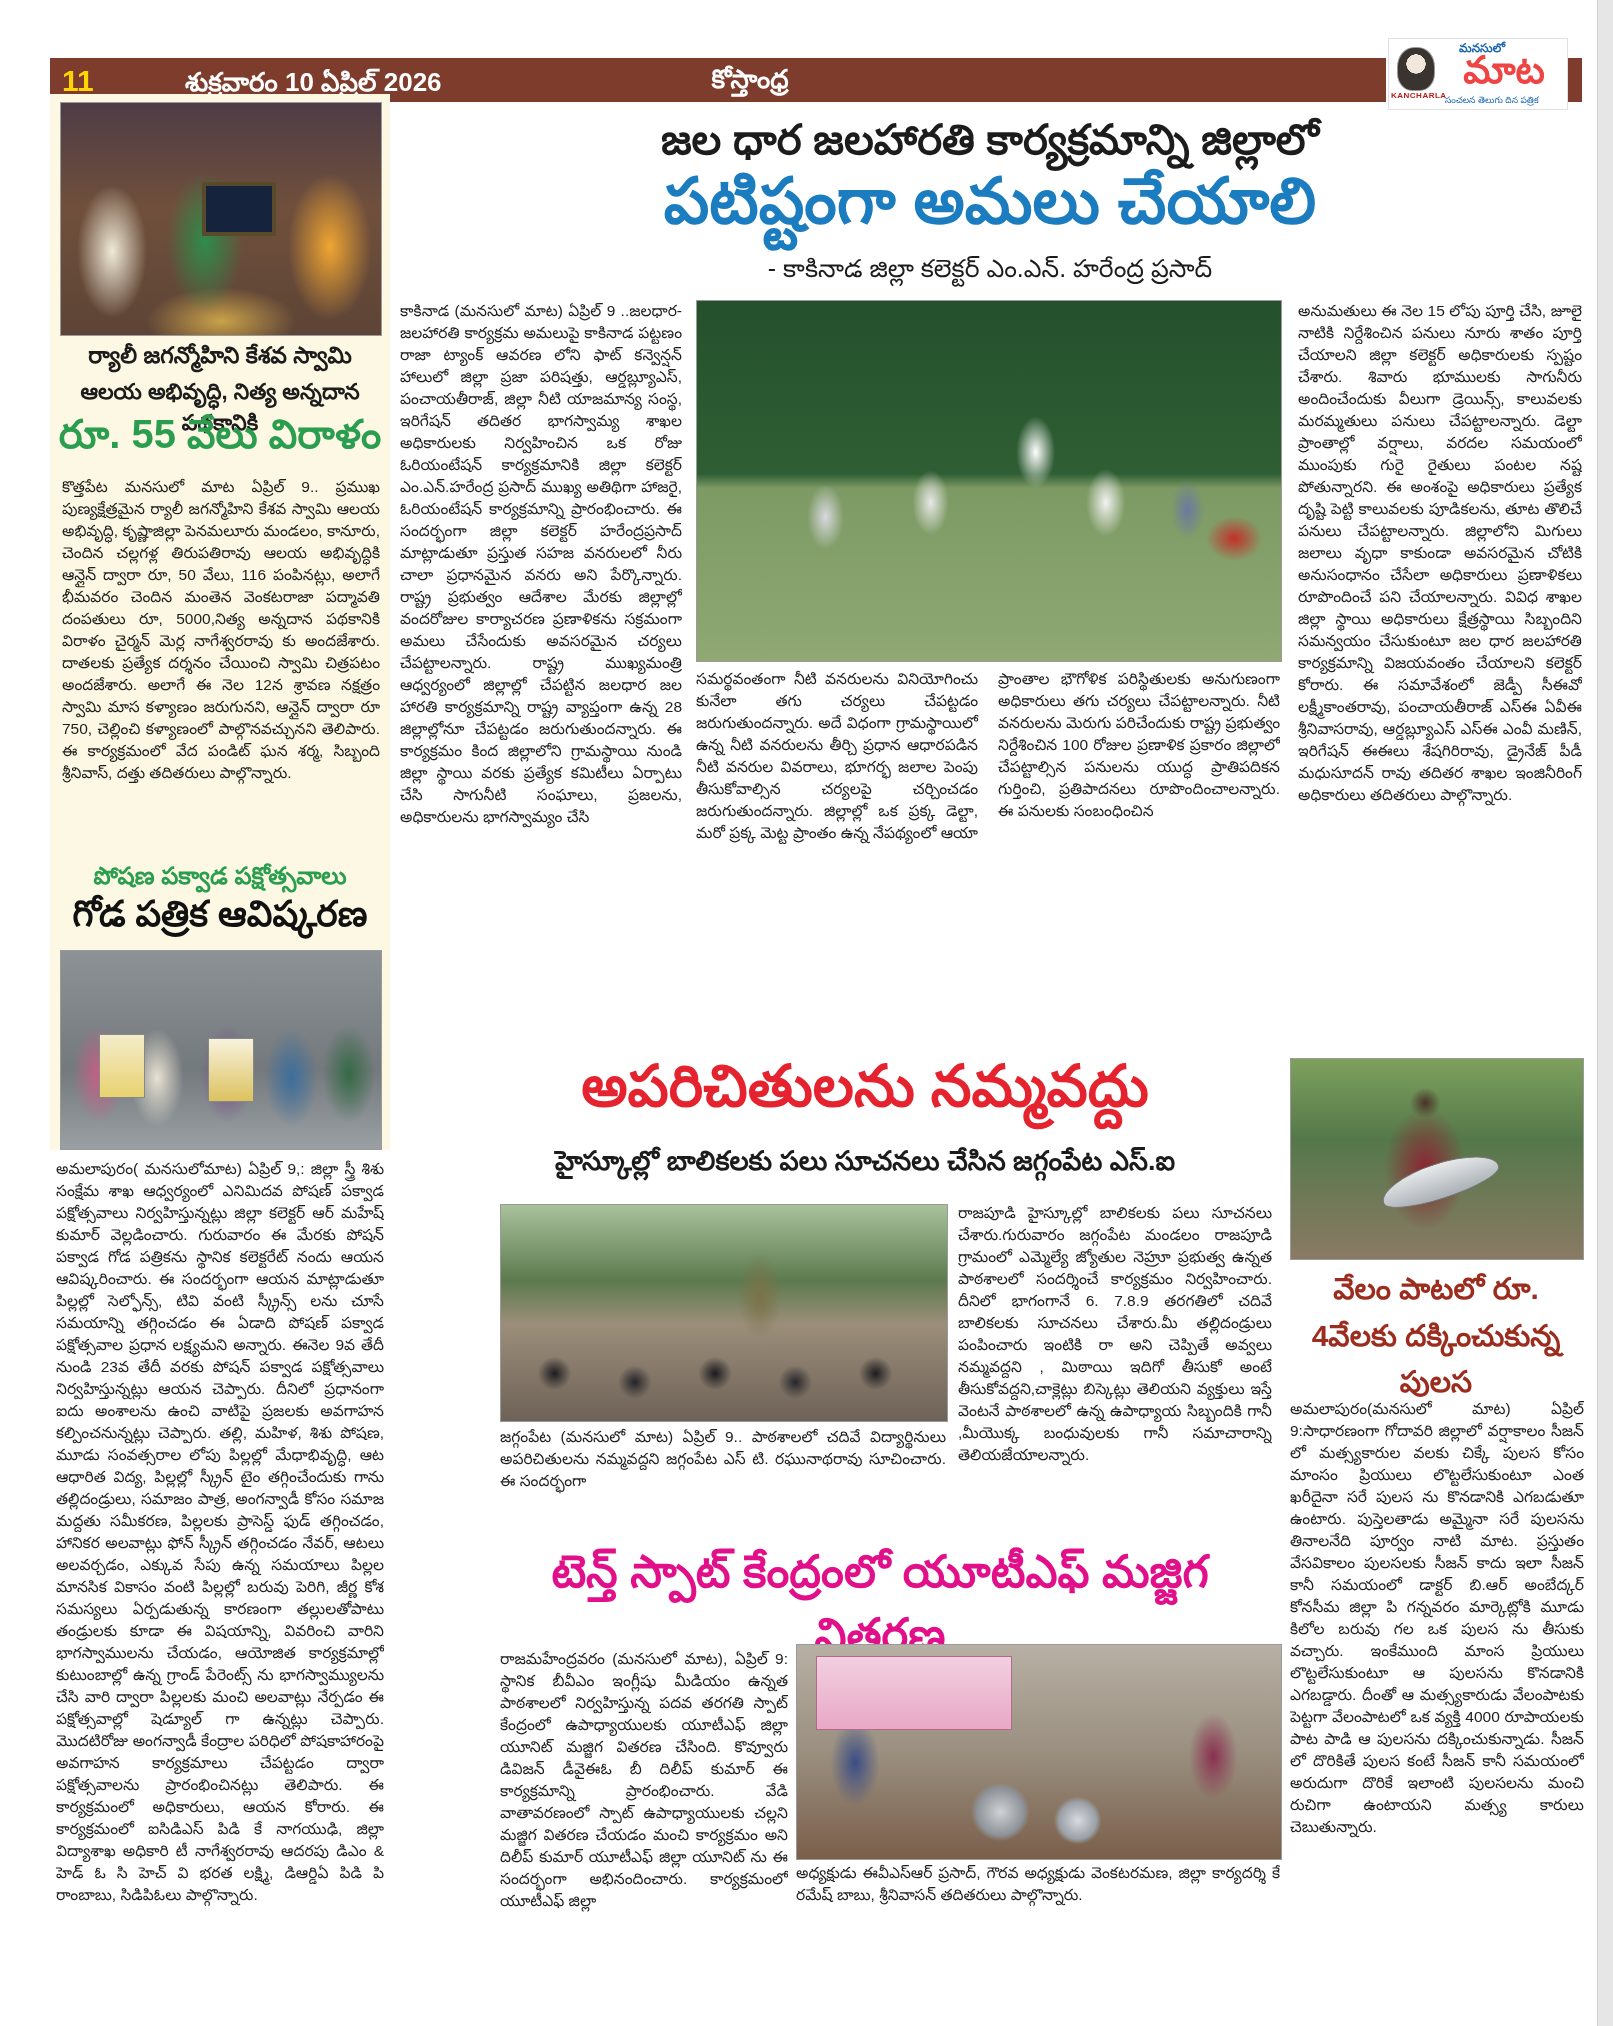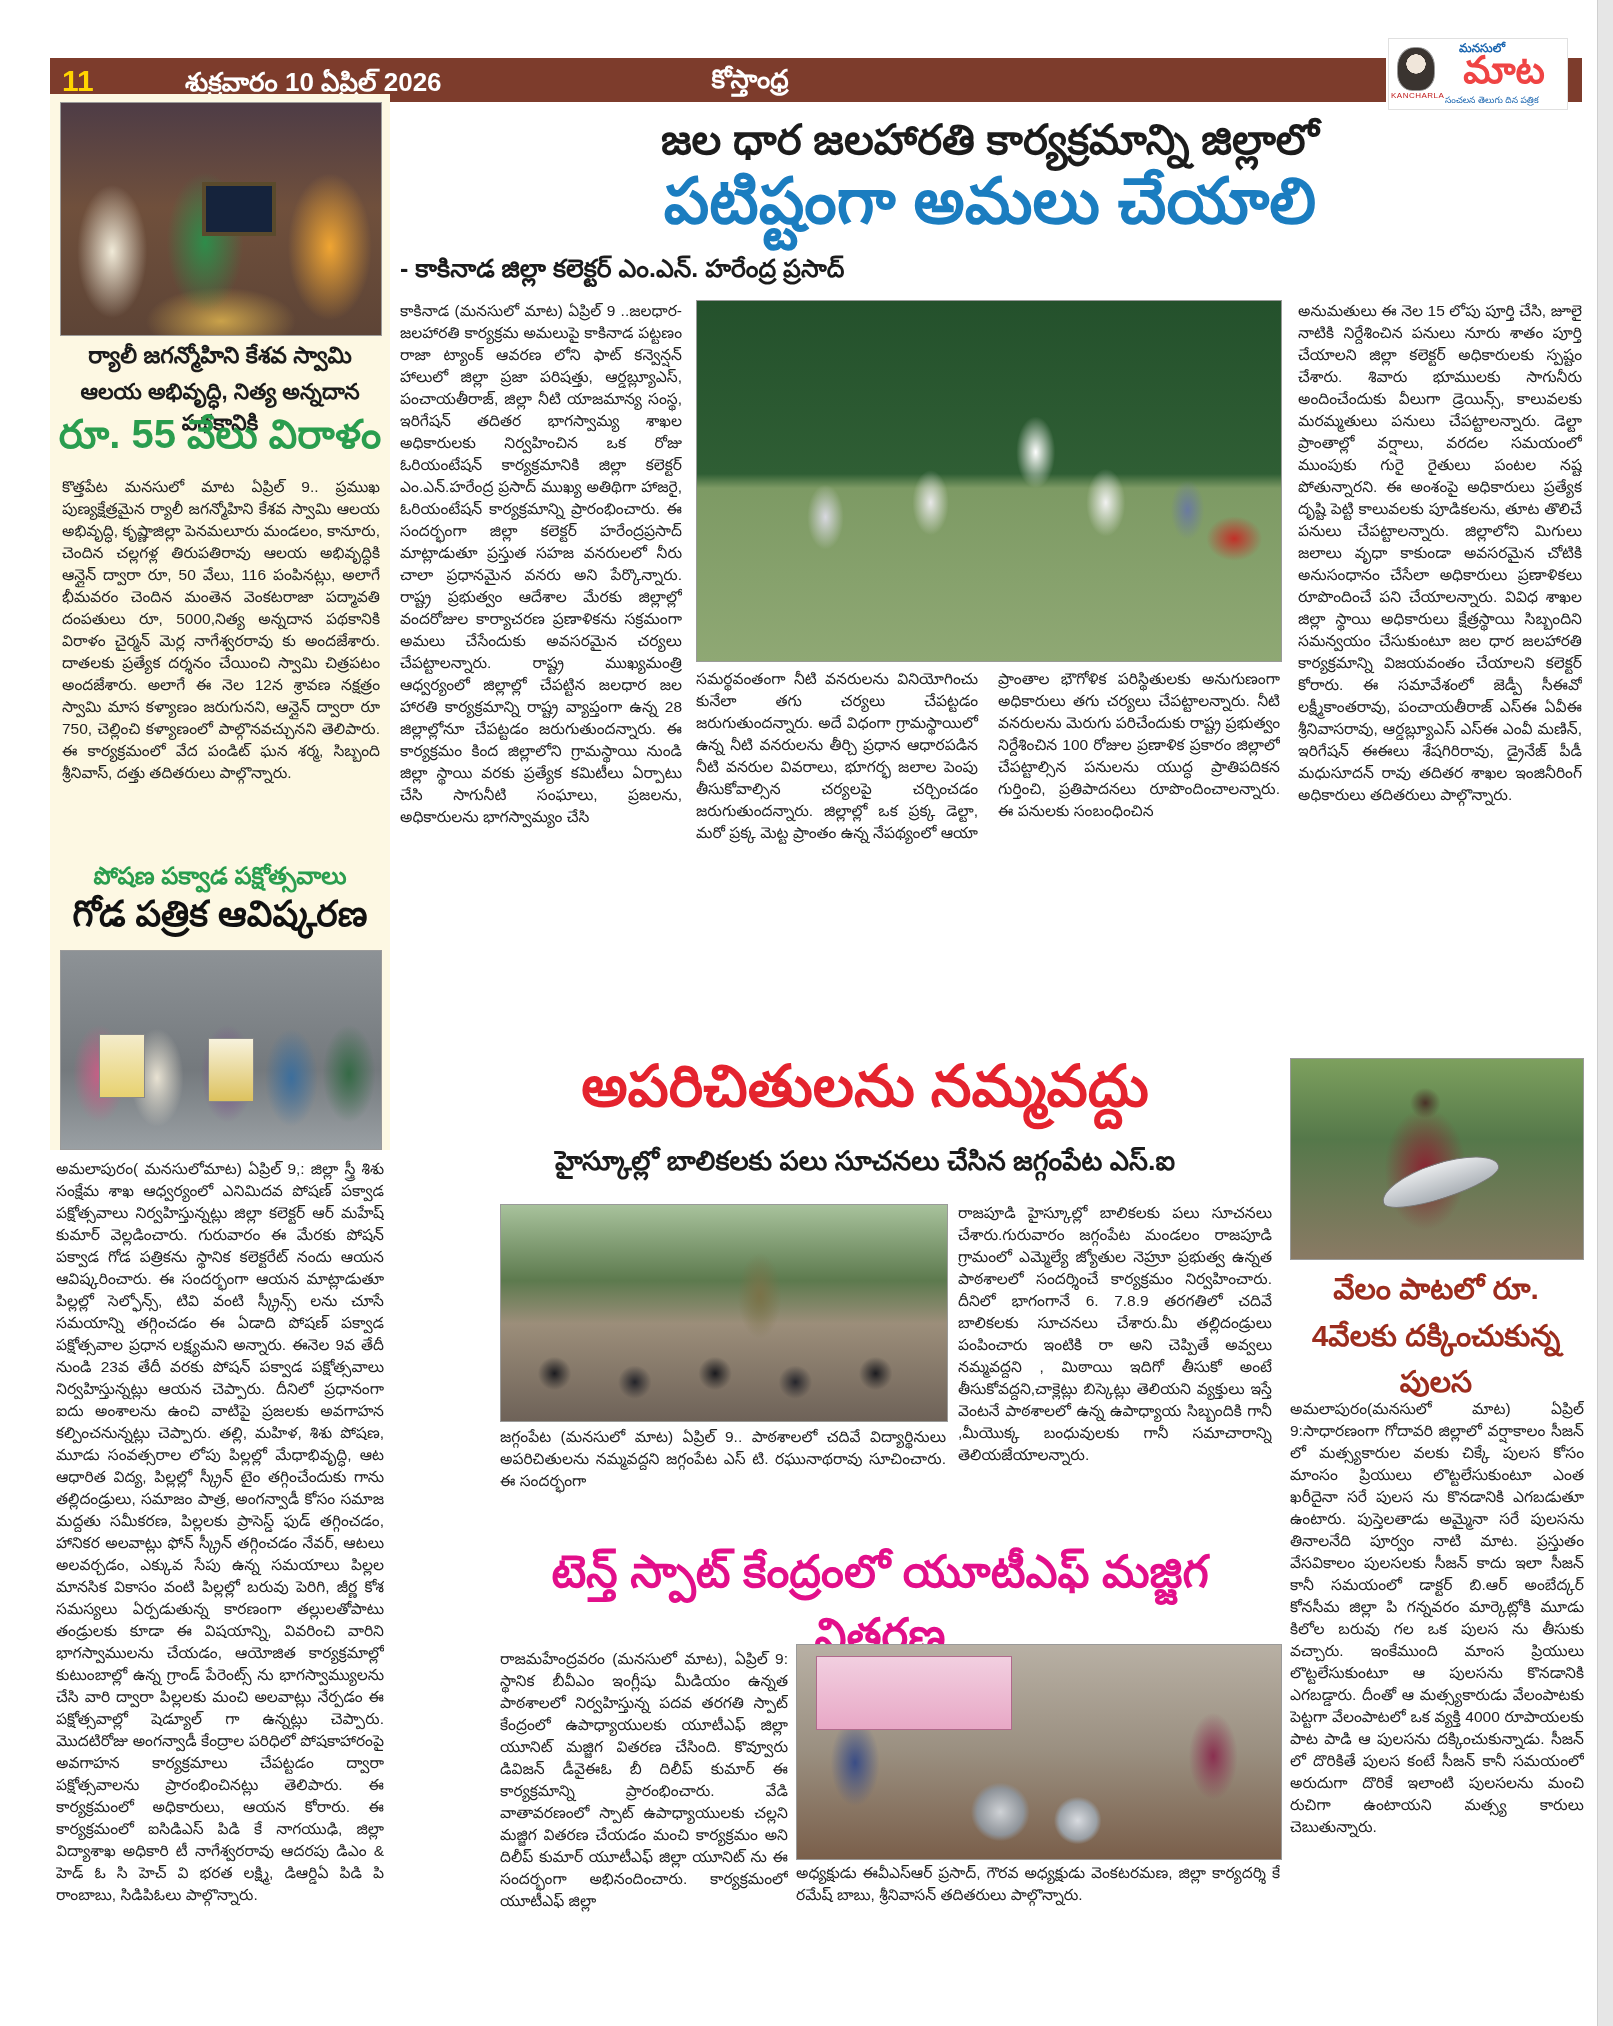--- a/index.html
+++ b/index.html
@@ -10,21 +10,21 @@
   .abs{position:absolute;}
   
   .masthead-bar{left:50px;top:58px;width:1336px;height:44px;background:#7d3c2c;}
   .page-number{left:62px;top:64px;font-size:30px;font-weight:bold;color:#ffd400;}
   .edition-date{left:185px;top:67px;font-size:26px;font-weight:bold;color:#ffffff;}
   .section-title{left:660px;top:64px;width:180px;text-align:center;font-size:26px;font-weight:bold;color:#ffffff;border-bottom:2px solid #ffffff;padding-bottom:3px;}
   .masthead-sliver{left:1568px;top:58px;width:14px;height:44px;background:#7d3c2c;}
   .edge-strip{left:1597px;top:0;width:16px;height:2026px;background:#e6e6e6;border-left:1px solid #cfcfcf;}
   .masthead-logo{left:1388px;top:38px;width:178px;height:70px;background:#ffffff;border:1px solid #e0e0e0;}
   .logo-portrait{position:absolute;left:8px;top:8px;width:36px;height:42px;border-radius:45% 45% 40% 40%;background:radial-gradient(circle at 50% 38%,#f0e6da 0 30%,#3a3430 31% 100%);border:1px solid #999;}
-  .logo-brand{position:absolute;left:2px;top:52px;width:52px;font-size:8px;font-weight:normal;color:#c01818;text-align:right;letter-spacing:.5px;}
+  .logo-brand{position:absolute;left:2px;top:52px;width:52px;font-size:8px;font-weight:bold;color:#c01818;text-align:right;letter-spacing:.5px;}
   .logo-top-label{position:absolute;left:70px;top:2px;font-size:12px;color:#1b66b0;font-weight:bold;}
   .logo-title{position:absolute;left:56px;top:10px;width:118px;text-align:center;font-size:38px;line-height:42px;font-weight:bold;color:#ef4444;}
   .logo-tagline{position:absolute;left:56px;top:56px;width:120px;font-size:9px;color:#1b66b0;}
   
   .kicker{font-weight:bold;text-align:center;}
   .bodytxt{font-size:15.5px;line-height:1.42;text-align:justify;overflow:hidden;}
   .photo{border:1px solid #9a9a9a;overflow:hidden;}
   
   .cream-panel{left:50px;top:94px;width:340px;height:1056px;background:#fdf8e3;}
   .photo-temple{left:60px;top:102px;width:320px;height:232px;
@@ -48,21 +48,21 @@
       radial-gradient(ellipse 38px 70px at 52% 62%, #7a4b8a 0%, rgba(122,75,138,0) 70%),
       radial-gradient(ellipse 38px 70px at 72% 64%, #3c6e9c 0%, rgba(60,110,156,0) 70%),
       radial-gradient(ellipse 38px 70px at 90% 62%, #356a46 0%, rgba(53,106,70,0) 70%),
       linear-gradient(180deg,#8d9296 0%,#74797d 60%,#9aa0a4 100%);}
   .poster-a{position:absolute;left:12%;top:42%;width:44px;height:62px;background:linear-gradient(180deg,#f4eccb,#e8d270);border:1px solid #888;}
   .poster-b{position:absolute;left:46%;top:44%;width:44px;height:62px;background:linear-gradient(180deg,#f7f2dd,#ddc25e);border:1px solid #888;}
   .lb-body{left:56px;top:1158px;width:328px;height:852px;}
   
   .main-kicker{left:400px;top:116px;width:1180px;font-size:42px;}
   .main-headline{left:400px;top:164px;width:1180px;font-size:64px;font-weight:bold;text-align:center;color:#1b7dc0;}
-  .main-byline{left:400px;top:254px;width:1180px;font-size:25px;font-weight:bold;}
+  .main-byline{left:400px;top:254px;width:1180px;font-size:25px;font-weight:normal;text-align:center;}
   .main-col1{left:400px;top:300px;width:282px;height:742px;}
   .photo-meeting{left:696px;top:300px;width:584px;height:360px;
     background:
       radial-gradient(ellipse 30px 55px at 58% 42%, #ffffff 0%, rgba(255,255,255,0) 65%),
       radial-gradient(ellipse 28px 50px at 40% 56%, #e8e8e8 0%, rgba(232,232,232,0) 65%),
       radial-gradient(ellipse 28px 50px at 22% 60%, #d8d8e0 0%, rgba(216,216,224,0) 65%),
       radial-gradient(ellipse 30px 52px at 70% 56%, #f2f2f2 0%, rgba(242,242,242,0) 65%),
       radial-gradient(ellipse 26px 46px at 84% 58%, #6a7aa0 0%, rgba(106,122,160,0) 65%),
       radial-gradient(ellipse 40px 32px at 92% 66%, #c23028 0%, rgba(194,48,40,0) 70%),
       linear-gradient(180deg,#24512c 0%,#2f5e34 48%,#7d9a64 52%,#8fa874 100%);}

